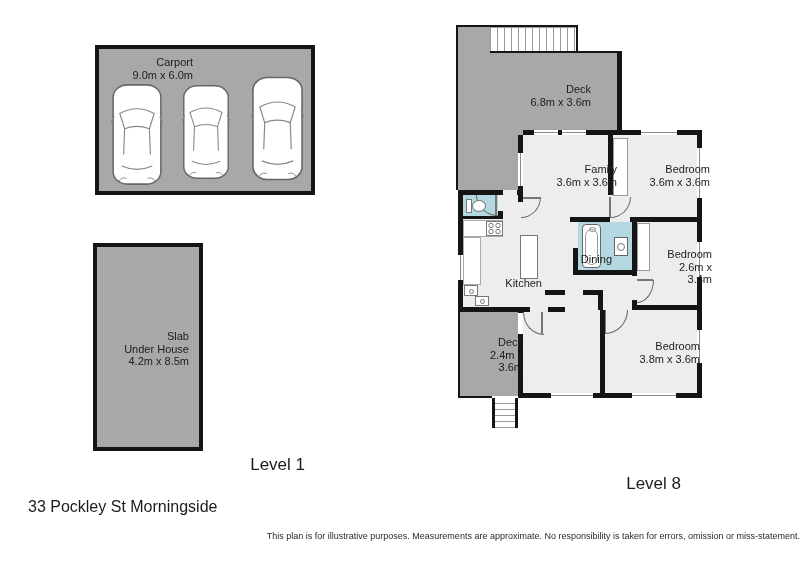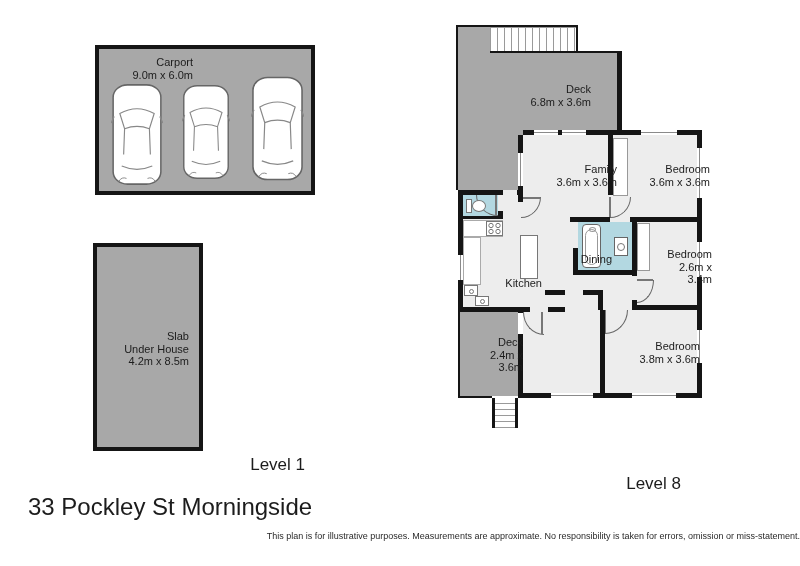--- a/index.html
+++ b/index.html
@@ -18,21 +18,21 @@
   .twall{position:absolute;background:var(--wall);z-index:4;}
   .win-h{position:absolute;z-index:5;background:linear-gradient(to bottom,#fff 42%,var(--line) 42%,var(--line) 58%,#fff 58%);}
   .win-v{position:absolute;z-index:5;background:linear-gradient(to right,#fff 42%,var(--line) 42%,var(--line) 58%,#fff 58%);}
   .arc{position:absolute;z-index:2;}
   .leaf{position:absolute;z-index:3;background:#777;}
   .fx{position:absolute;z-index:3;background:#fff;border:1px solid #777;box-sizing:border-box;}
   .stairs-v{position:absolute;z-index:2;background:repeating-linear-gradient(to right,#fff 0 6px,#9a9a9a 6px 7px);border:1px solid #9a9a9a;box-sizing:border-box;}
   .stairs-h{position:absolute;z-index:2;background:repeating-linear-gradient(to bottom,#fff 0 5px,#9a9a9a 5px 6px);border-left:3px solid var(--wall);border-right:3px solid var(--wall);box-sizing:border-box;}
   .lbl{position:absolute;z-index:6;text-align:right;font-size:11px;line-height:12.5px;color:#1c1c1c;}
   .big{font-size:17px;line-height:19px;}
-  .addr{font-size:24px;line-height:22px;text-align:left;}
+  .addr{font-size:16px;line-height:22px;text-align:left;}
   .small{font-size:10px;line-height:12px;}
   .tiny{font-size:9px;line-height:11px;color:#2a2a2a;}
   .border4{border:4px solid var(--wall);box-sizing:border-box;}
   svg{display:block;}
 </style>
 </head>
 <body>
 
 <div id="canvas">
 

